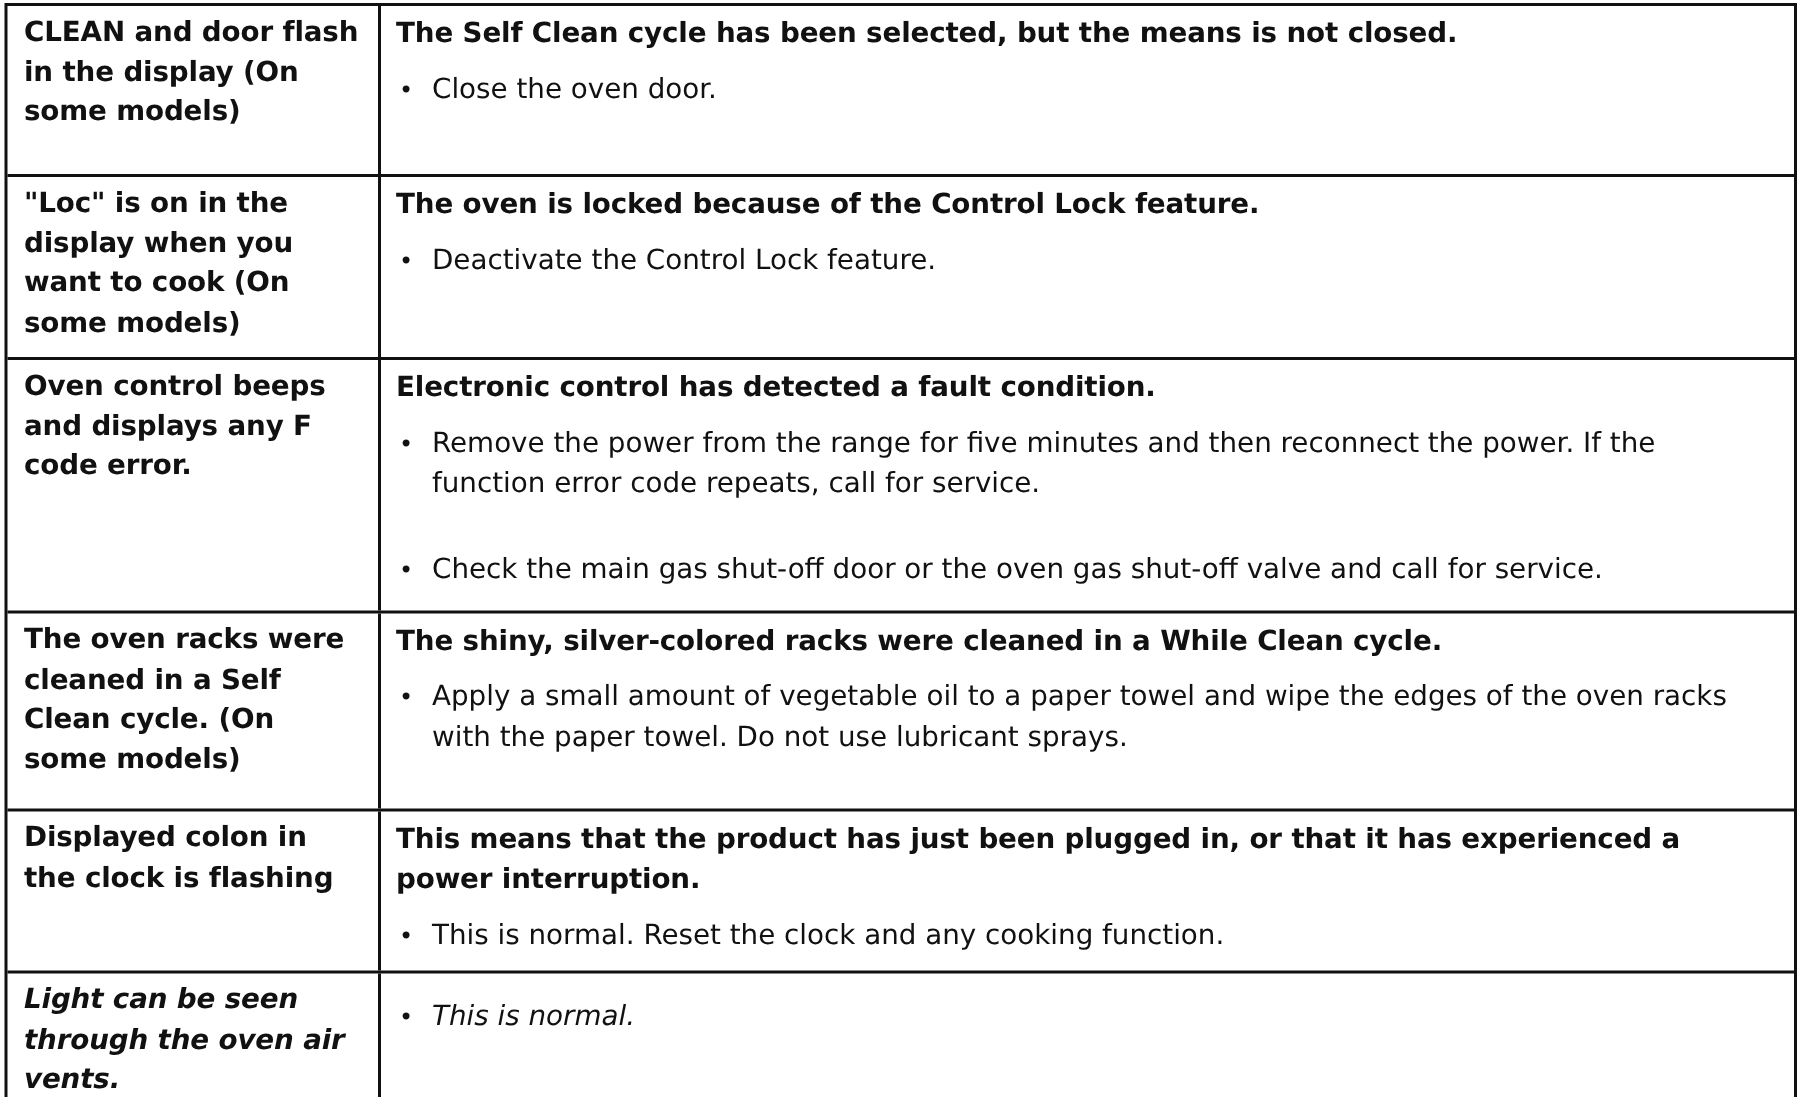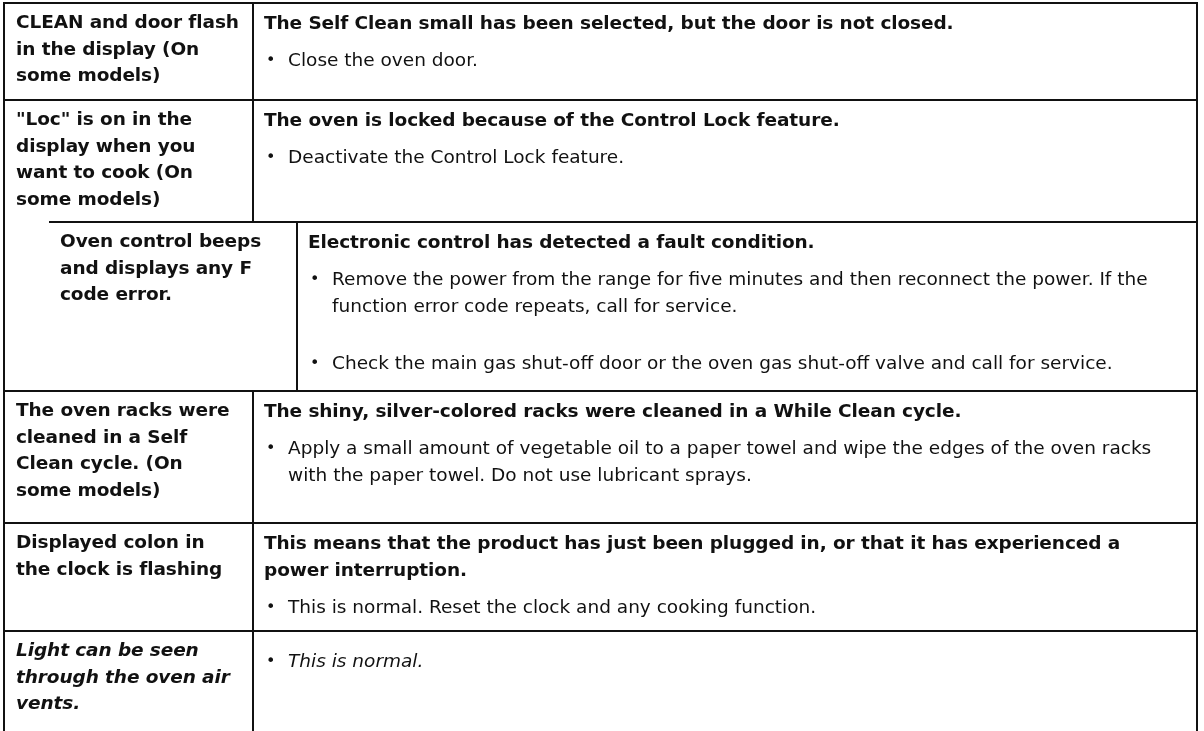--- a/index.html
+++ b/index.html
@@ -62,47 +62,47 @@
       font-size: 16px;
     }
     .bullet .txt { flex: 1 1 auto; }
     .bullet.gap { margin-top: 30px; }
   </style>
 </head>
 <body>
 
 <div class="table">
 
-  <div class="row" style="height:95px;">
+  <div class="row" style="height:112px;">
     <div class="cell-left">
       <span>CLEAN and door flash in the display (On some models)</span>
     </div>
     <div class="cell-right">
-      <div class="cause">The Self Clean small has been selected, but the door is not closed.</div>
+      <div class="cause">The Self Clean cycle has been selected, but the means is not closed.</div>
       <div class="bullet">
         <span class="dot">•</span>
         <span class="txt">Close the oven door.</span>
       </div>
     </div>
   </div>
 
   <div class="row" style="height:122px;">
     <div class="cell-left">
       <span>"Loc" is on in the display when you want to cook (On some models)</span>
     </div>
     <div class="cell-right">
       <div class="cause">The oven is locked because of the Control Lock feature.</div>
       <div class="bullet">
         <span class="dot">•</span>
         <span class="txt">Deactivate the Control Lock feature.</span>
       </div>
     </div>
   </div>
 
-  <div class="row" style="height:169px;margin-left:44px;">
+  <div class="row" style="height:169px;">
     <div class="cell-left">
       <span>Oven control beeps and displays any F code error.</span>
     </div>
     <div class="cell-right">
       <div class="cause">Electronic control has detected a fault condition.</div>
       <div class="bullet">
         <span class="dot">•</span>
         <span class="txt">Remove the power from the range for five minutes and then reconnect the power. If the function error code repeats, call for service.</span>
       </div>
       <div class="bullet gap">

